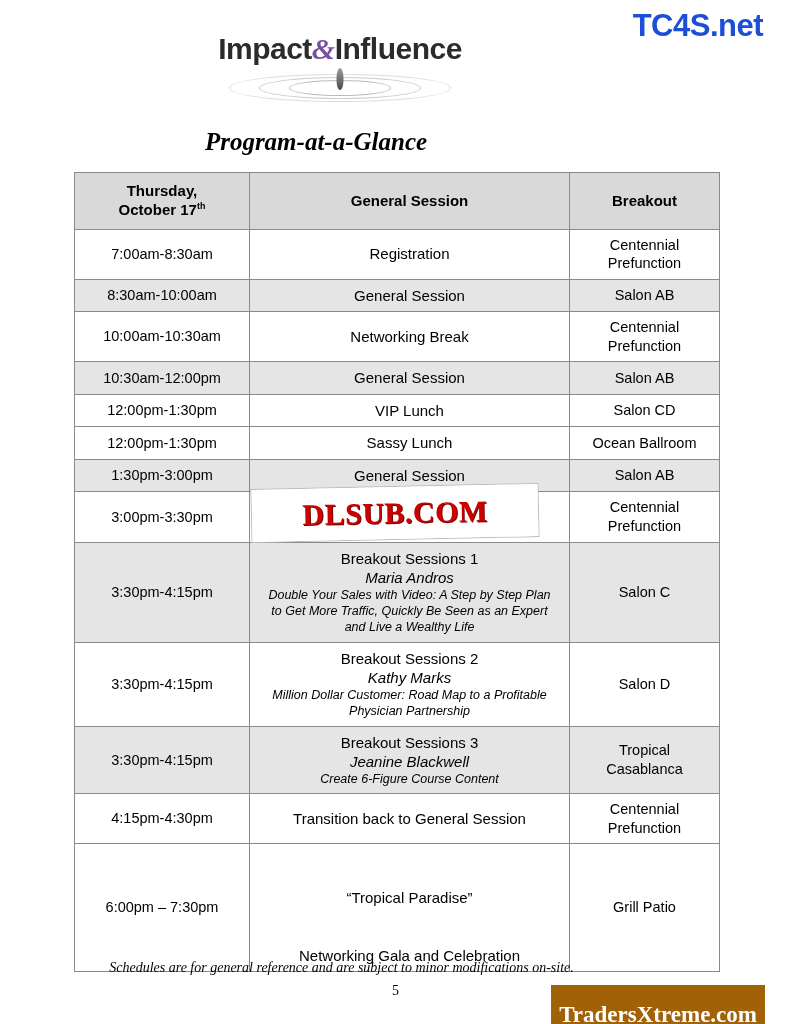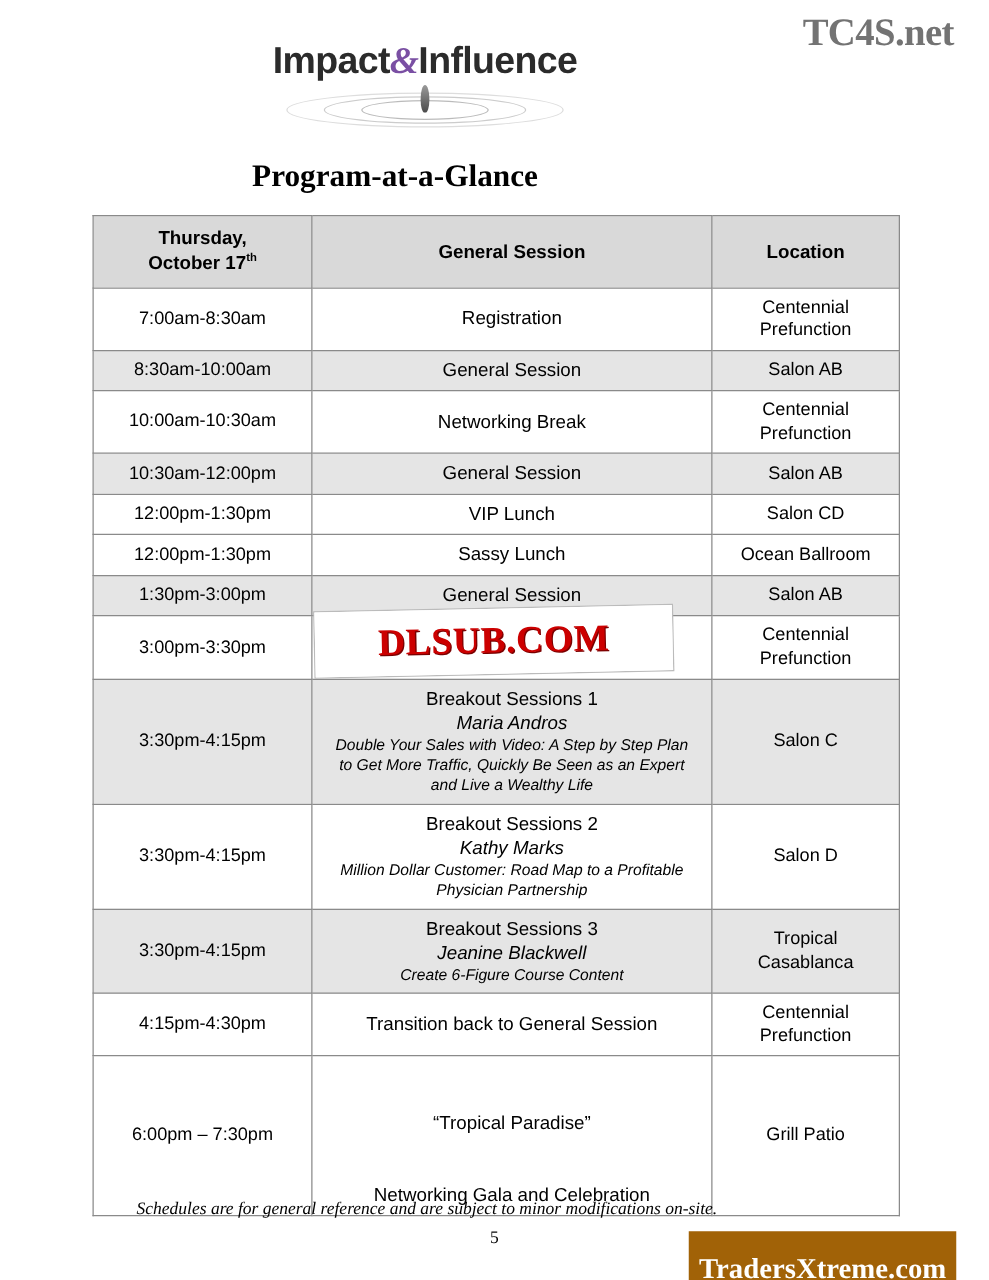--- a/index.html
+++ b/index.html
@@ -14,25 +14,25 @@
     color: #000000;
     position: relative;
     overflow: hidden;
   }
 
   
   .tc4s {
     position: absolute;
     top: 8px;
     right: 28px;
-    font-family: Liberation Serif, serif;
+    font-family: Liberation Sans, sans-serif;
     font-weight: bold;
     font-size: 31px;
     letter-spacing: -0.5px;
-    color: #737373;
+    color: #1d4ed8;
   }
 
   
   .logo-wrap {
     position: absolute;
     top: 32px;
     left: 0;
     width: 680px;
     text-align: center;
   }
@@ -79,20 +79,21 @@
   }
 
   
   .page-title {
     position: absolute;
     top: 128px;
     left: 0;
     width: 632px;
     text-align: center;
     font-family: "Liberation Serif", serif;
+    font-style: italic;
     font-weight: bold;
     font-size: 25px;
     color: #000000;
   }
 
   
   .table-wrap {
     position: absolute;
     top: 172px;
     left: 74px;
@@ -228,21 +229,21 @@
     </colgroup>
     <tbody>
       <tr class="hdr">
         <td>
           <div class="hdr-day">
             <span>Thursday,</span><br>
             <span>October 17</span><span class="sup">th</span>
           </div>
         </td>
         <td>General Session</td>
-        <td>Location</td>
+        <td>Breakout</td>
       </tr>
 
       <tr class="plain">
         <td>7:00am-8:30am</td>
         <td><span class="sess-title">Registration</span></td>
         <td><span>Centennial</span><br><span>Prefunction</span></td>
       </tr>
 
       <tr class="shade">
         <td>8:30am-10:00am</td>

